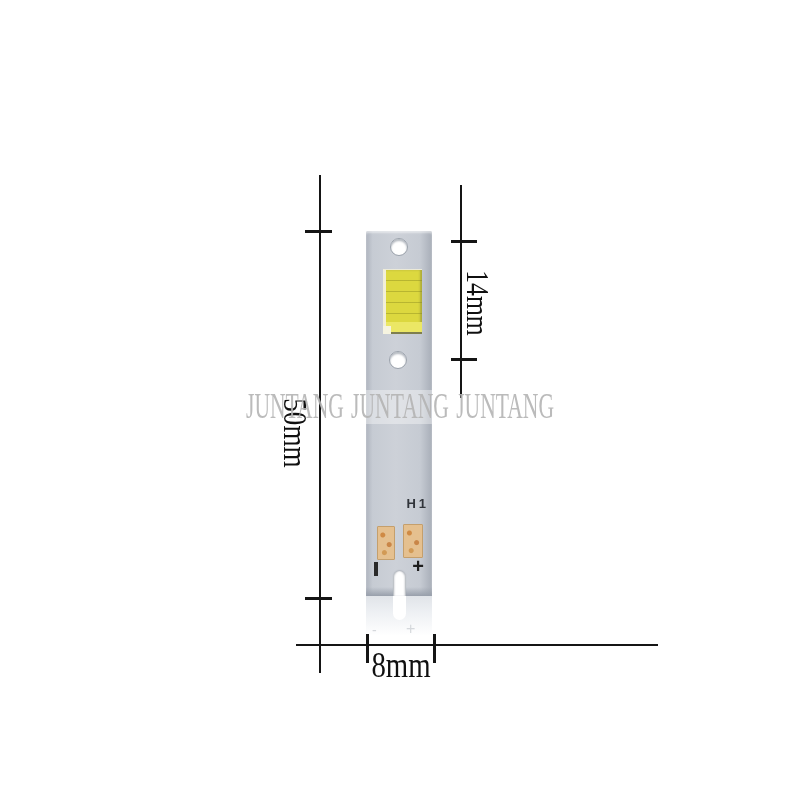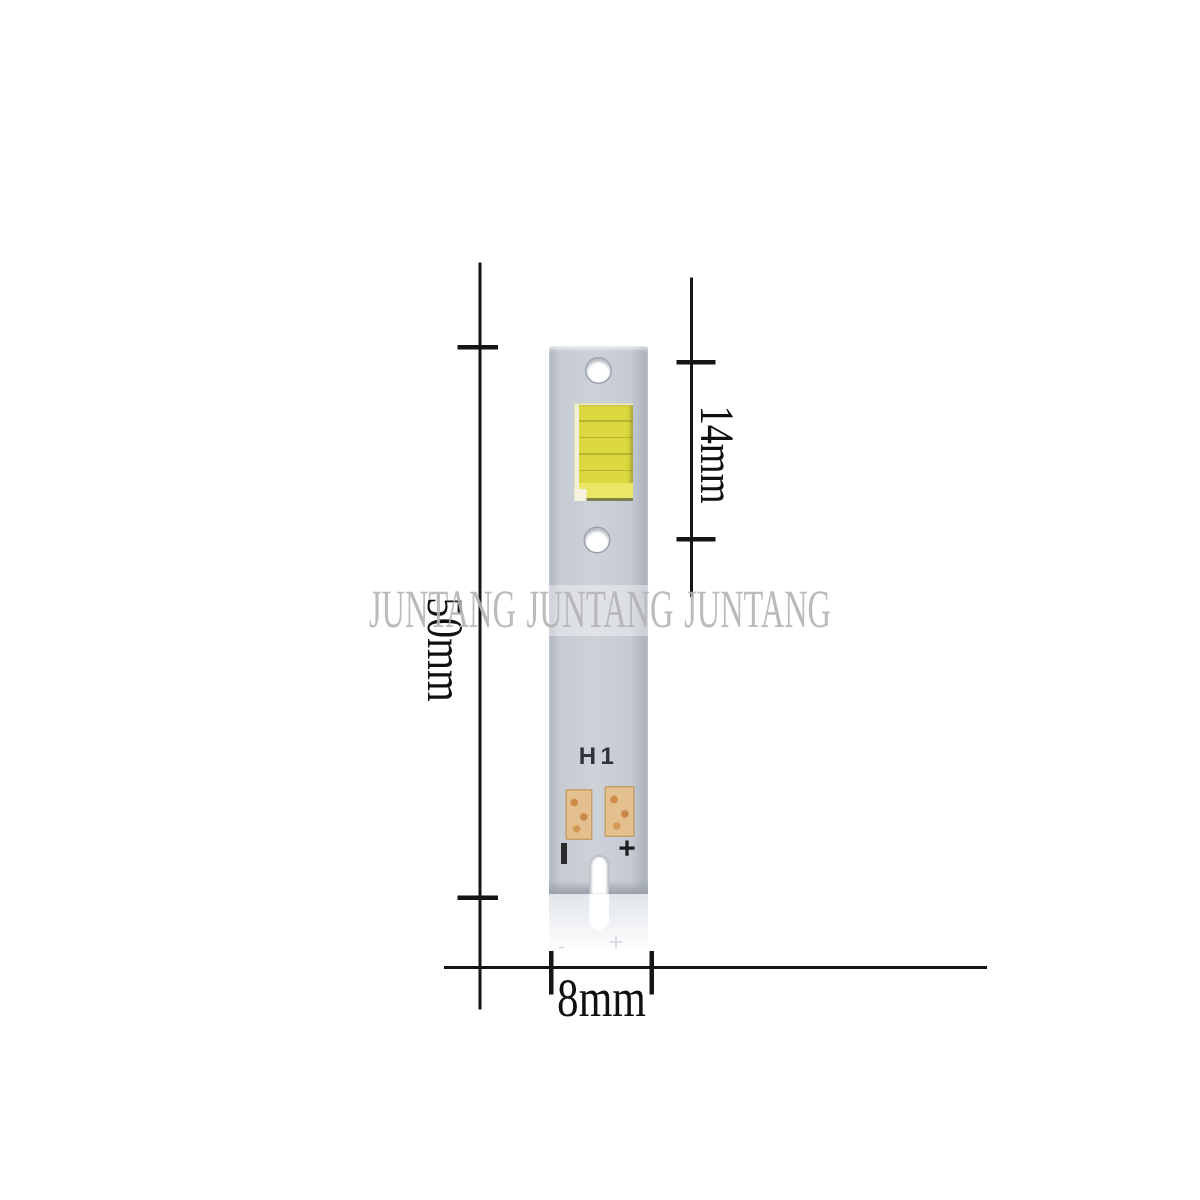--- a/index.html
+++ b/index.html
@@ -28,22 +28,22 @@
   .chip{position:absolute;left:17px;top:38px;width:39px;height:65px;box-sizing:border-box;
     background:
       repeating-linear-gradient(to bottom,rgba(0,0,0,0) 0 10px,rgba(140,140,30,.45) 10px 11px),
       var(--chip_yellow,#dcd83f);
     border-left:3px solid #f2efd8;border-top:1px solid #ecead8;
     box-shadow:inset -2px 0 2px rgba(120,120,50,.45);}
   .chip-bottom{position:absolute;left:0;right:0;bottom:0;height:10px;
     background:var(--chip_yellow_light,#ebe765);border-bottom:2px solid #7e7e4e;}
   .chip-corner{position:absolute;left:-3px;bottom:0;width:8px;height:8px;background:#f6f4e0;}
 
-  .pcb-label{position:absolute;left:3px;top:265px;width:60px;text-align:center;
-    font-family:"Liberation Sans",sans-serif;font-size:16px;font-weight:bold;
+  .pcb-label{position:absolute;left:3px;top:265px;width:60px;text-align:right;
+    font-family:"Liberation Sans",sans-serif;font-size:13px;font-weight:bold;
     letter-spacing:3px;color:#30343a;}
 
   .pad{position:absolute;box-sizing:border-box;background:
       radial-gradient(circle at 30% 25%,var(--pad_spot,#cf8a45) 0 2px,rgba(0,0,0,0) 3px),
       radial-gradient(circle at 70% 55%,#c98648 0 2px,rgba(0,0,0,0) 3px),
       radial-gradient(circle at 40% 80%,#d29a55 0 2px,rgba(0,0,0,0) 3px),
       var(--pad_copper,#e5c08f);
     border:1px solid #c59f6c;border-radius:1px;}
   .pad-left{left:11px;top:295px;width:18px;height:34px;}
   .pad-right{left:37px;top:293px;width:20px;height:34px;}

